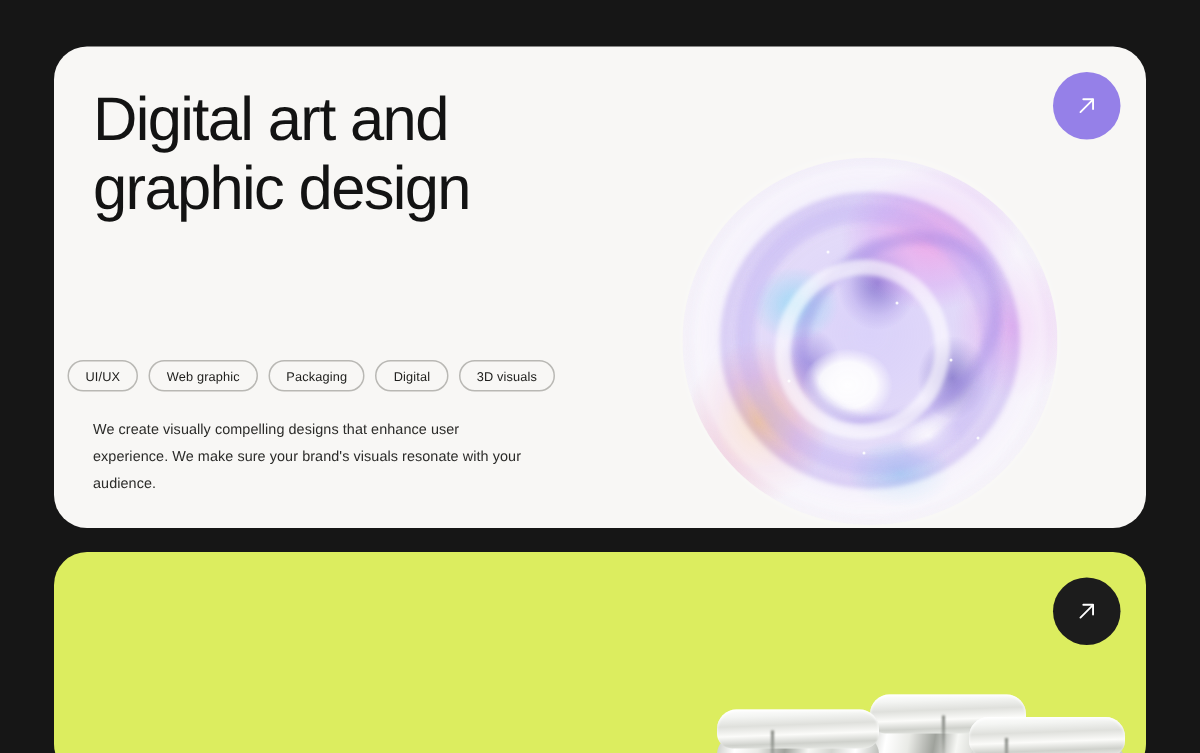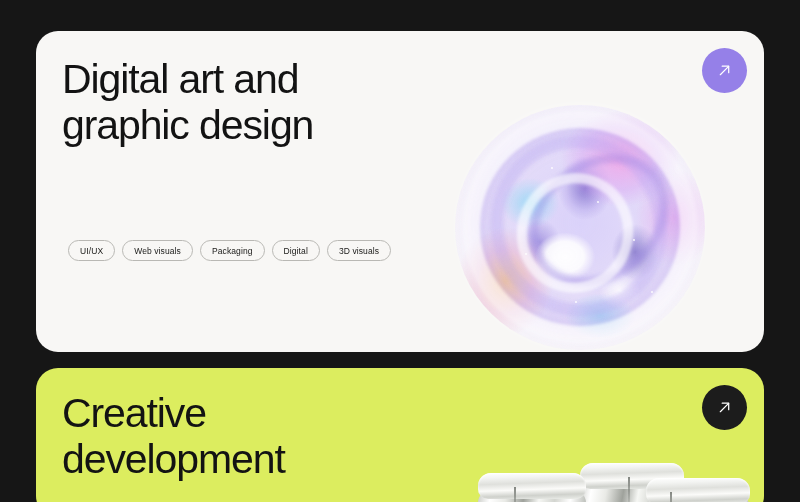--- a/index.html
+++ b/index.html
@@ -58,21 +58,21 @@
     color: #131313;
     white-space: pre-line;
   }
 
   #card-digital .card-heading { top: 25px; }
   #card-creative .card-heading { top: 22px; }
 
   
   .tag-row {
     position: absolute;
-    left: 32px;
+    left: 9px;
     top: 209px;
     display: flex;
     gap: 7px;
     align-items: center;
   }
 
   .tag-pill {
     height: 21px;
     padding: 0 11px;
     border: 1px solid #b9b8b4;
@@ -248,26 +248,27 @@
 
 <div class="stage">
 
   <section class="card" id="card-digital">
 
     <h1 class="card-heading">Digital art and
 graphic design</h1>
 
     <div class="tag-row">
       <span class="tag-pill">UI/UX</span>
-      <span class="tag-pill">Web visuals</span>
+      <span class="tag-pill">Web graphic</span>
       <span class="tag-pill">Packaging</span>
       <span class="tag-pill">Digital</span>
       <span class="tag-pill">3D visuals</span>
     </div>
 
+    <p class="card-body">We create visually compelling designs that enhance user experience. We make sure your brand's visuals resonate with your audience.</p>
 
     <div class="art-iridescent">
       <div class="art-ring ring-outer"></div>
       <div class="art-ring ring-knot"></div>
       <div class="art-ring ring-mid"></div>
       <div class="art-ring ring-inner"></div>
       <span class="art-speck" style="left:96px;  top:62px;"></span>
       <span class="art-speck" style="left:142px; top:96px;"></span>
       <span class="art-speck" style="left:70px;  top:148px;"></span>
       <span class="art-speck" style="left:178px; top:134px;"></span>
@@ -280,22 +281,20 @@
         <svg width="17" height="17" viewBox="0 0 17 17" fill="none">
           <path d="M4.3 12.7 L12.6 4.4" stroke="#ffffff" stroke-width="1.25" stroke-linecap="round"></path>
           <path d="M6.2 4.2 L12.7 4.2 L12.7 10.7" stroke="#ffffff" stroke-width="1.25" stroke-linecap="round" stroke-linejoin="round"></path>
         </svg>
       </span>
     </button>
   </section>
 
   <section class="card" id="card-creative">
 
-    <h1 class="card-heading">Creative
-development</h1>
 
     <button class="arrow-btn" id="arrow-creative">
       <span>
         <svg width="17" height="17" viewBox="0 0 17 17" fill="none">
           <path d="M4.3 12.7 L12.6 4.4" stroke="#ffffff" stroke-width="1.25" stroke-linecap="round"></path>
           <path d="M6.2 4.2 L12.7 4.2 L12.7 10.7" stroke="#ffffff" stroke-width="1.25" stroke-linecap="round" stroke-linejoin="round"></path>
         </svg>
       </span>
     </button>
   </section>

